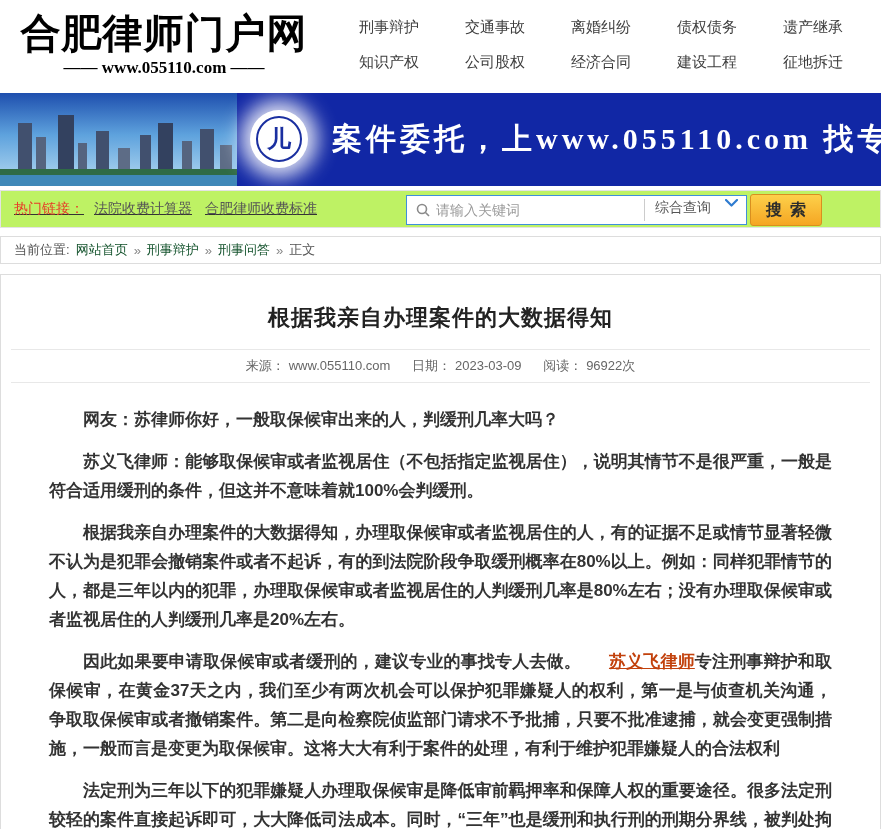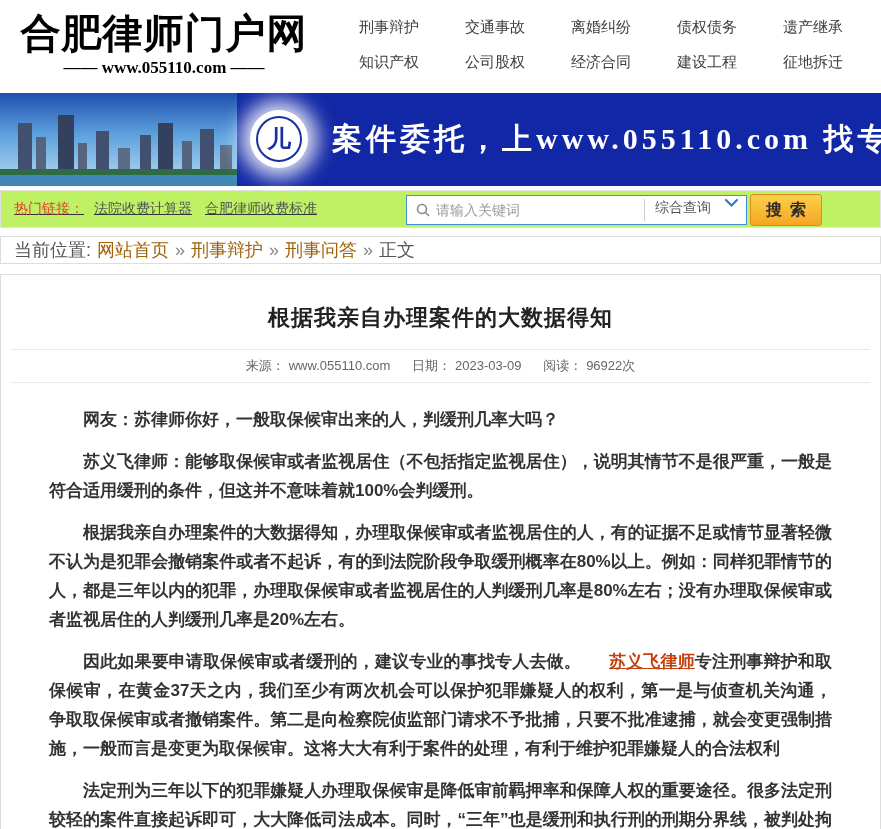--- a/index.html
+++ b/index.html
@@ -40,22 +40,22 @@
   .search-input::placeholder { color:#9a9a9a; }
   .search-cat { border-left:1px solid #ccc; height:22px; display:flex; align-items:flex-start;
     padding:0 8px 0 10px; cursor:pointer; flex:0 0 auto; }
   .search-cat-label { font-size:14px; color:#555; margin-right:14px; white-space:nowrap; }
   .search-btn { margin-left:3px; width:72px; height:32px; border:1px solid #d98f1f; border-radius:3px;
     background:linear-gradient(#fdd04a,#f5a623); color:#2b2b2b; font-weight:bold; font-size:16px;
     cursor:pointer; font-family:"Liberation Sans", sans-serif; }
   .search-btn span { letter-spacing:8px; margin-right:-8px; }
   
   .crumb-box { margin-top:8px; height:28px; border:1px solid #ddd; background:#fff;
-    display:flex; align-items:center; padding-left:13px; font-size:18px; color:#555; }
-  .crumb-box a { color:#a16207; text-decoration:none; cursor:pointer; }
+    display:flex; align-items:center; padding-left:13px; font-size:13px; color:#555; }
+  .crumb-box a { color:#14532d; text-decoration:none; cursor:pointer; }
   .crumb-sep { color:#888; margin:0 6px; }
   .crumb-label { margin-right:6px; }
   
   .article-box { margin-top:10px; border:1px solid #ddd; background:#fff; min-height:560px; padding-bottom:30px; }
   .article-title { text-align:center; font-size:22px; font-weight:bold; color:#222; letter-spacing:1px; padding-top:28px; }
   .article-meta { margin:16px 10px 0; border-top:1px solid #e8e8e8; border-bottom:1px solid #e8e8e8;
     padding:7px 0; text-align:center; font-size:13px; color:#666; }
   .article-meta .lab { margin-left:18px; }
   .article-meta .lab:first-child { margin-left:0; }
   .article-meta .val { margin-left:4px;text-align:center; }

